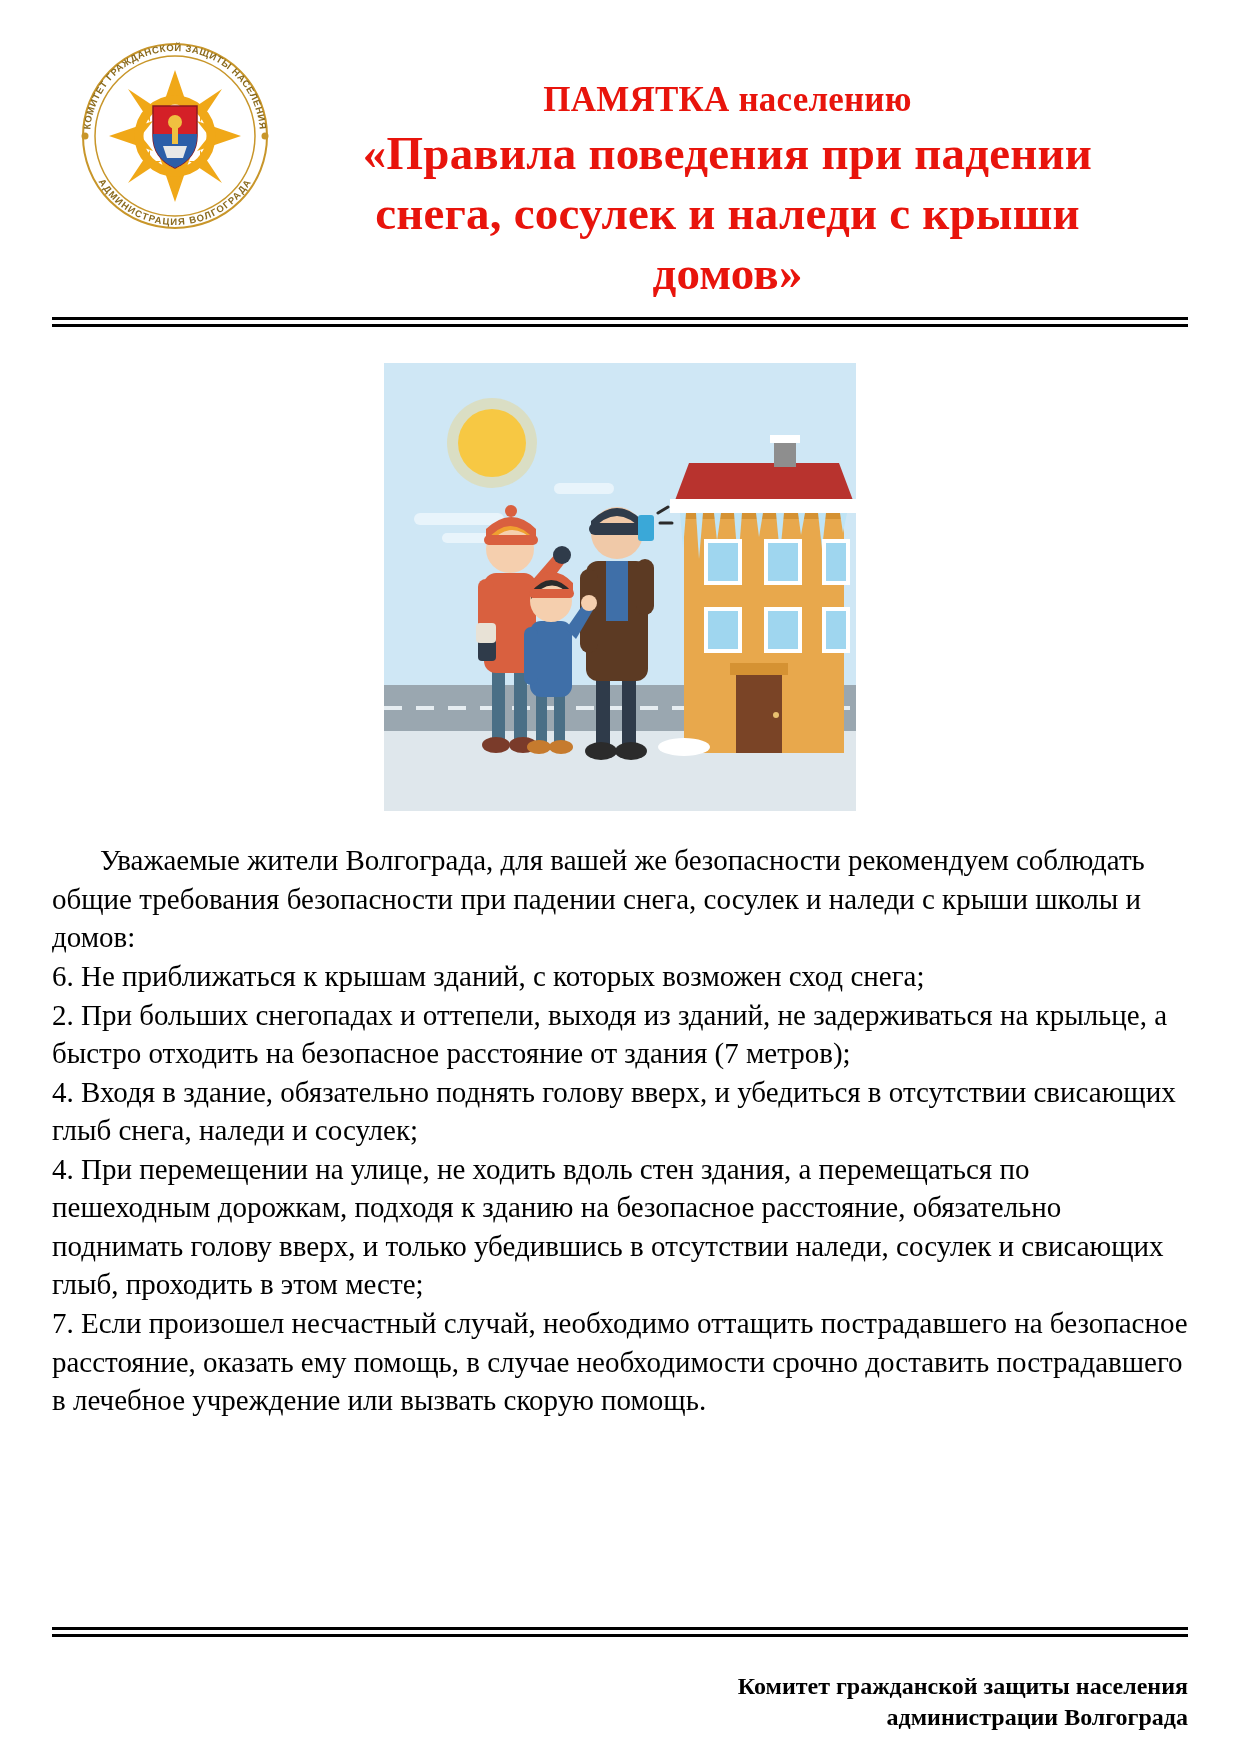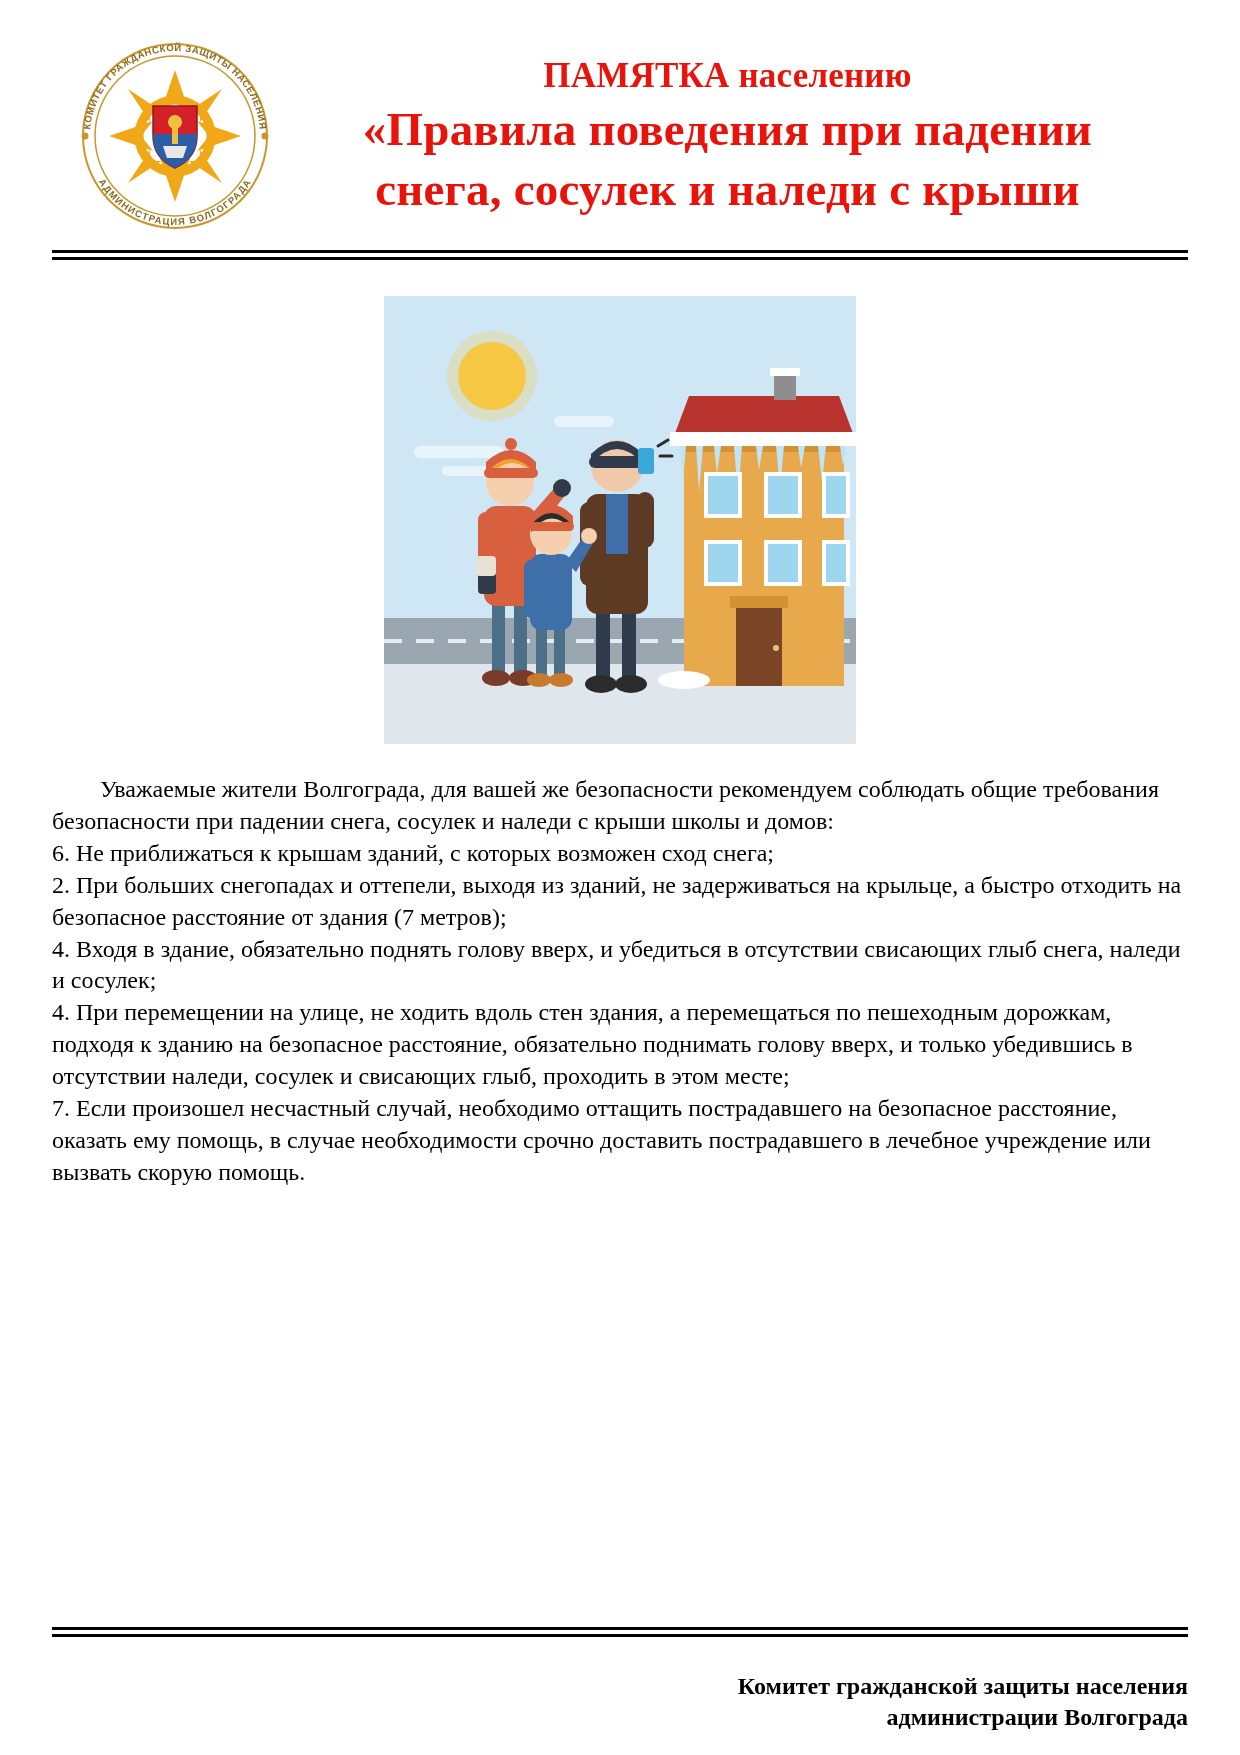--- a/index.html
+++ b/index.html
@@ -44,21 +44,21 @@
     padding-right: 30px;
     padding-top: 24px;
   }
   .title-line {
     color: #e8140c;
     font-weight: bold;
     font-size: 47px;
     line-height: 1.28;
     letter-spacing: 0.2px;
   }
-  .title-line.first { font-size: 35px; }
+  .title-line.first { font-size: 35px; margin-top: 24px; }
 
   
   .rule-double {
     margin-top: 14px;
     border-top: 3px solid #000;
     border-bottom: 3px solid #000;
     height: 4px;
   }
   .rule-bottom {
     border-top: 3px solid #000;
@@ -77,21 +77,21 @@
     width: 472px;
     height: 448px;
     position: relative;
     background: #f2f2f0;
     overflow: hidden;
   }
 
   
   .body-text {
     margin-top: 30px;
-    font-size: 24px;
+    font-size: 29px;
     line-height: 1.33;
     text-align: left;
   }
   .body-text p {
     margin: 0;
   }
   .indent { text-indent: 48px; }
 
   
   .footer {
@@ -154,20 +154,21 @@
         <text font-family="Liberation Sans, sans-serif" font-size="9.5" font-weight="bold" fill="#8a6a1e" letter-spacing="1.2">
           <textPath href="#arcBot" startOffset="50%" text-anchor="middle">АДМИНИСТРАЦИЯ ВОЛГОГРАДА</textPath>
         </text>
       </svg>
     </div>
 
     <div class="title-block">
       <div class="title-line first">ПАМЯТКА населению</div>
       <div class="title-line">«Правила поведения при падении</div>
       <div class="title-line">снега, сосулек и наледи с крыши</div>
+      <div class="title-line">домов»</div>
     </div>
   </div>
 
   <div class="rule-double"></div>
 
   <div class="illustration-wrap">
     <div class="illustration">
       <svg width="472" height="448" viewBox="0 0 472 448">
 
         <rect x="0" y="0" width="472" height="448" fill="#cfe7f5"></rect>

